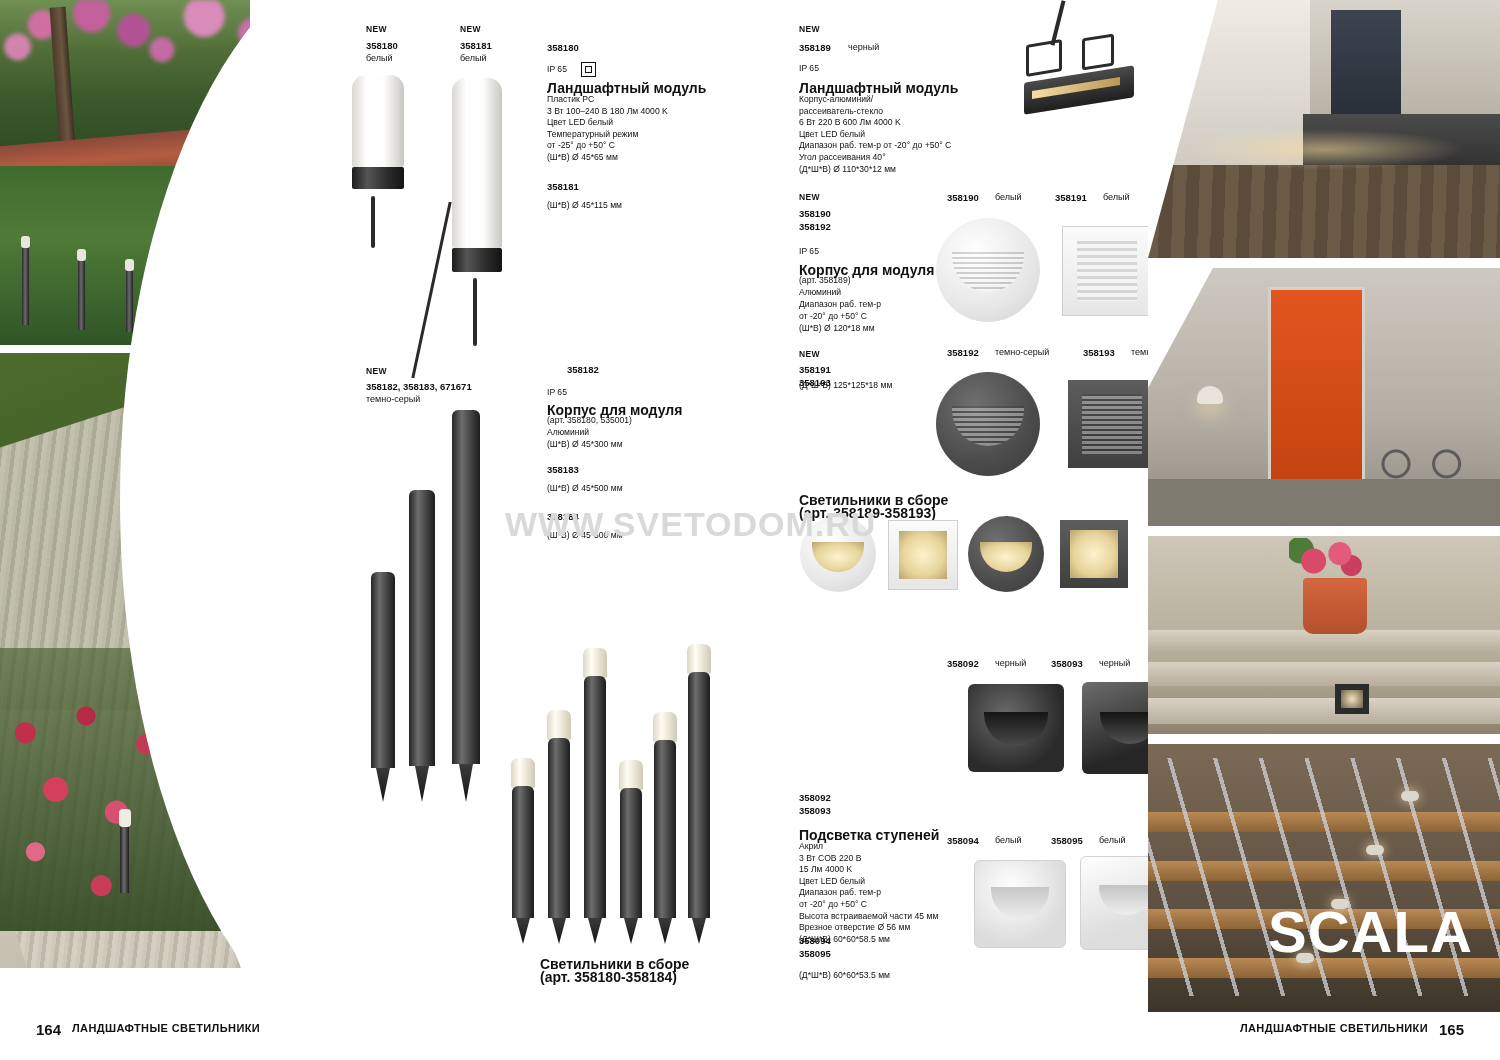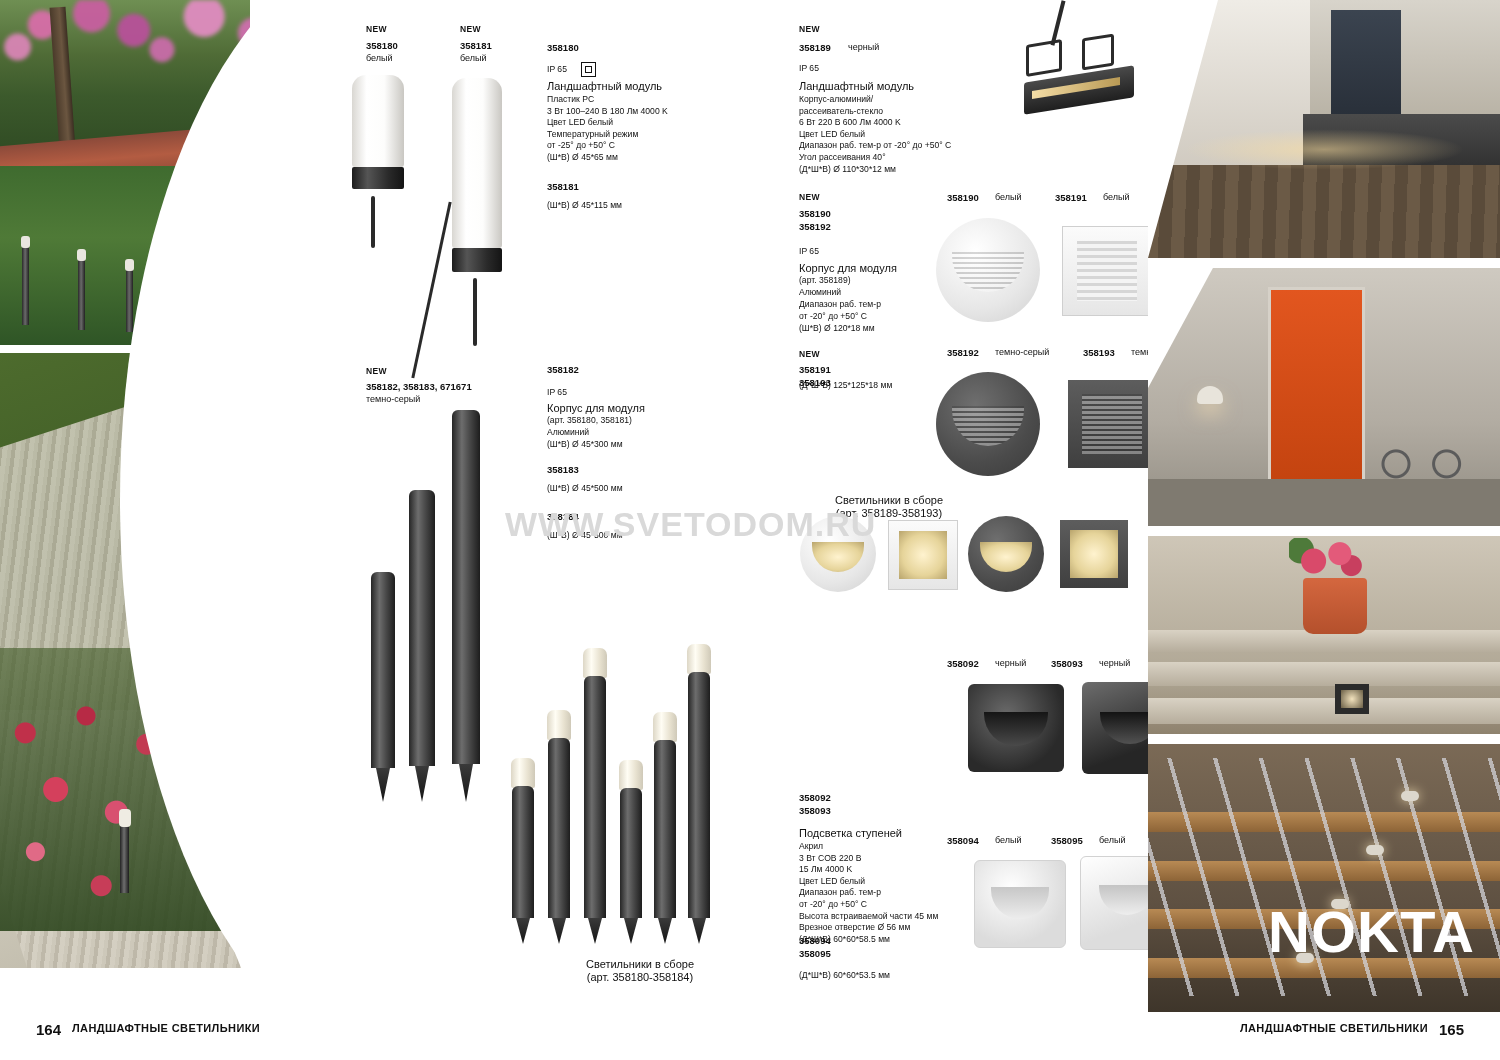--- a/index.html
+++ b/index.html
@@ -6,21 +6,21 @@
   body{width:1500px;height:1060px;position:relative;font-family:"Liberation Sans",sans-serif;color:#111;overflow:hidden;}
   .page{position:absolute;inset:0;background:#fff;}
   .abs{position:absolute;}
 
   
   .new{font-size:8.5px;font-weight:bold;letter-spacing:.3px;color:#111;}
   .code{font-size:9.5px;font-weight:bold;color:#111;}
   .codeline{font-size:9.5px;font-weight:bold;color:#111;white-space:nowrap;}
   .col{font-size:9px;color:#111;font-weight:normal;}
   .spec{font-size:8.6px;line-height:11.6px;color:#111;white-space:pre-line;}
-  .ttl{font-size:11px;font-weight:normal;color:#111;text-align:center;}
+  .ttl{font-size:14px;font-weight:bold;color:#111;}
   .ip{font-size:8.6px;color:#111;}
 
   
   .photo{position:absolute;overflow:hidden;}
 
   
   .ph-garden{left:0;top:0;width:352px;height:345px;}
   .ph-garden .sky{position:absolute;left:0;top:0;width:100%;height:46%;
     background:linear-gradient(180deg,#6f8f53 0%,#4f6b36 35%,#3c5a2c 60%,#2f4a23 100%);}
   .ph-garden .blooms{position:absolute;left:0;top:0;width:100%;height:40%;
@@ -203,24 +203,24 @@
 Температурный режим
 от -25° до +50° С
 (Ш*В) Ø 45*65 мм</div>
   <div class="abs codeline" style="left:547px;top:181px;">358181</div>
   <div class="abs spec" style="left:547px;top:200px;">(Ш*В) Ø 45*115 мм</div>
 
   <div class="abs new" style="left:366px;top:366px;">NEW</div>
   <div class="abs code" style="left:366px;top:381px;">358182, 358183, 671671</div>
   <div class="abs col" style="left:366px;top:394px;">темно-серый</div>
 
-  <div class="abs codeline" style="left:547px;top:364px;">358182</div>
+  <div class="abs codeline" style="left:567px;top:364px;">358182</div>
   <div class="abs ip" style="left:547px;top:387px;">IP 65</div>
   <div class="abs ttl" style="left:547px;top:402px;">Корпус для модуля</div>
-  <div class="abs spec" style="left:547px;top:415px;">(арт. 358180, 358181)</div>
+  <div class="abs spec" style="left:547px;top:415px;">(арт. 358180, 535001)</div>
   <div class="abs spec" style="left:547px;top:427px;">Алюминий</div>
   <div class="abs spec" style="left:547px;top:439px;">(Ш*В) Ø 45*300 мм</div>
   <div class="abs codeline" style="left:547px;top:464px;">358183</div>
   <div class="abs spec" style="left:547px;top:483px;">(Ш*В) Ø 45*500 мм</div>
   <div class="abs codeline" style="left:547px;top:511px;">358184</div>
   <div class="abs spec" style="left:547px;top:530px;">(Ш*В) Ø 45*500 мм</div>
 
   <div class="spike" style="left:371px;top:572px;width:24px;height:230px;">
     <div class="tube" style="height:196px;"></div>
     <div style="position:absolute;left:5px;top:196px;width:14px;height:34px;background:linear-gradient(180deg,#3a3a3a,#151515);clip-path:polygon(0 0,100% 0,50% 100%);"></div>
@@ -420,21 +420,21 @@
     <div class="tread" style="top:62%;"></div>
       <div class="tread" style="top:80%;"></div>
     <div class="rail"></div>
     <div class="dot" style="left:72%;top:18%;"></div>
     <div class="dot" style="left:62%;top:38%;"></div>
     <div class="dot" style="left:52%;top:58%;"></div>
     <div class="dot" style="left:42%;top:78%;"></div>
   </div>
   <div class="wedge" style="left:1148px;top:734px;width:352px;height:10px;"></div>
 
-  <div class="brand" style="left:1268px;top:898px;font-size:58px;">NOKTA</div>
+  <div class="brand" style="left:1268px;top:898px;font-size:58px;">SCALA</div>
 
   <div class="wm">WWW.SVETODOM.RU</div>
 
   <div class="abs pgnum" style="left:36px;bottom:22px;">164</div>
   <div class="abs footer" style="left:72px;">ЛАНДШАФТНЫЕ СВЕТИЛЬНИКИ</div>
   <div class="abs footer" style="right:72px;">ЛАНДШАФТНЫЕ СВЕТИЛЬНИКИ</div>
   <div class="abs pgnum" style="right:36px;bottom:22px;">165</div>
 </div>
 
 </body></html>

